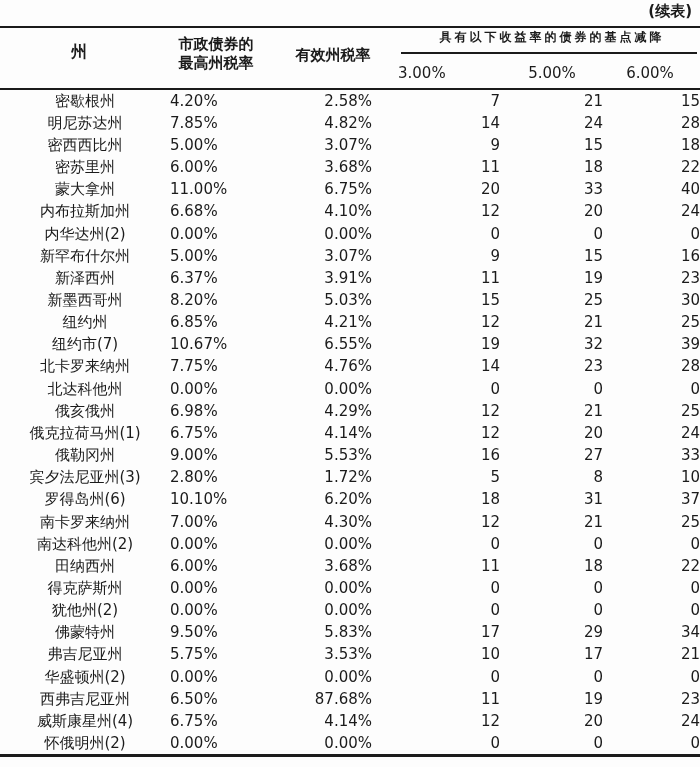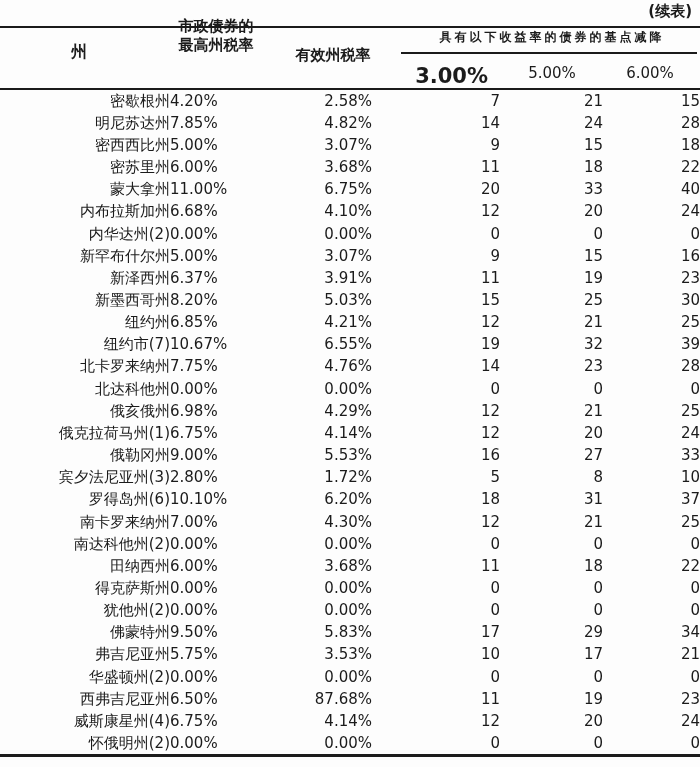--- a/index.html
+++ b/index.html
@@ -18,36 +18,36 @@
   .rule-bottom { top: 754px; height: 3px; }
   .rule-group { top: 52px; left: 401px; width: 296px; height: 2px; }
 
   .cont-note {
     position: absolute; top: 2px; right: 8px;
     font-size: 15px; font-weight: 600;
   }
 
   .hdr { position: absolute; font-weight: 600; white-space: nowrap; }
   .hdr-state  { top: 42px; left: 0;    width: 158px; text-align: center; font-size: 16px; }
-  .hdr-max    { top: 17px; left: 158px; width: 116px; text-align: center; font-size: 15px; line-height: 19px; }
+  .hdr-max    { top: 35px; left: 158px; width: 116px; text-align: center; font-size: 15px; line-height: 19px; }
   .hdr-eff    { top: 46px; left: 270px; width: 126px; text-align: center; font-size: 15px; }
   .hdr-group  { top: 29px; left: 410px; width: 284px; text-align: center; font-size: 12px; letter-spacing: 3px; }
-  .hdr-y3     { top: 64px; left: 398px; width: 90px;  text-align: right; font-size: 21px; font-weight: 700; }
+  .hdr-y3     { top: 64px; left: 398px; width: 90px;  text-align: left; font-size: 15px; font-weight: 400; }
   .hdr-y5     { top: 64px; left: 507px; width: 90px;  text-align: center; font-size: 15px; font-weight: 500; }
   .hdr-y6     { top: 64px; left: 605px; width: 90px;  text-align: center; font-size: 15px; font-weight: 500; }
 
   table.body {
     position: absolute; top: 90px; left: 0;
     width: 700px; border-collapse: collapse; table-layout: fixed;
   }
   table.body td {
     height: 22.16px; padding: 0; font-size: 15px;
     white-space: nowrap; vertical-align: middle; line-height: 1;
   }
-  td.c-state { text-align: right;  padding-left: 14px; font-size: 16px; }
+  td.c-state { text-align: center;  padding-left: 14px; font-size: 16px; }
   td.c-max   { text-align: left; }
   td.c-eff   { text-align: right; }
   td.c-bp3   { text-align: right; padding-right: 44px; }
   td.c-bp5   { text-align: right; padding-right: 38px; }
   td.c-bp6   { text-align: right; padding-right: 38px; }
 </style>
 </head>
 <body>
 
 <div class="sheet">

